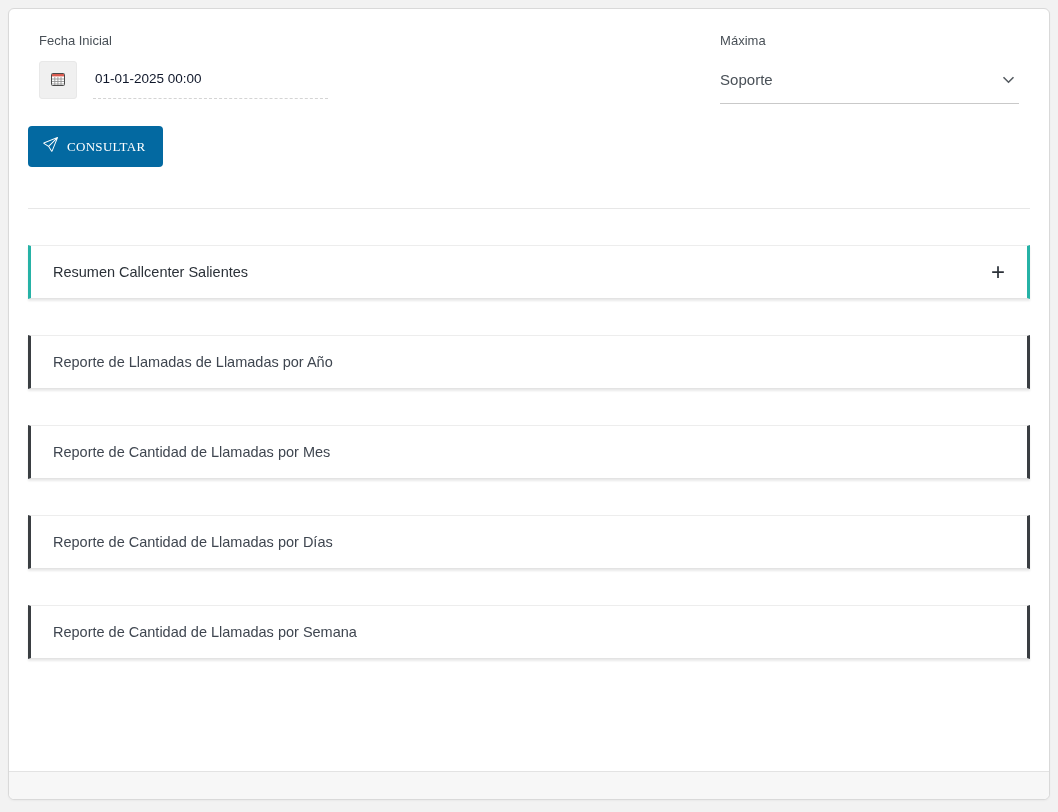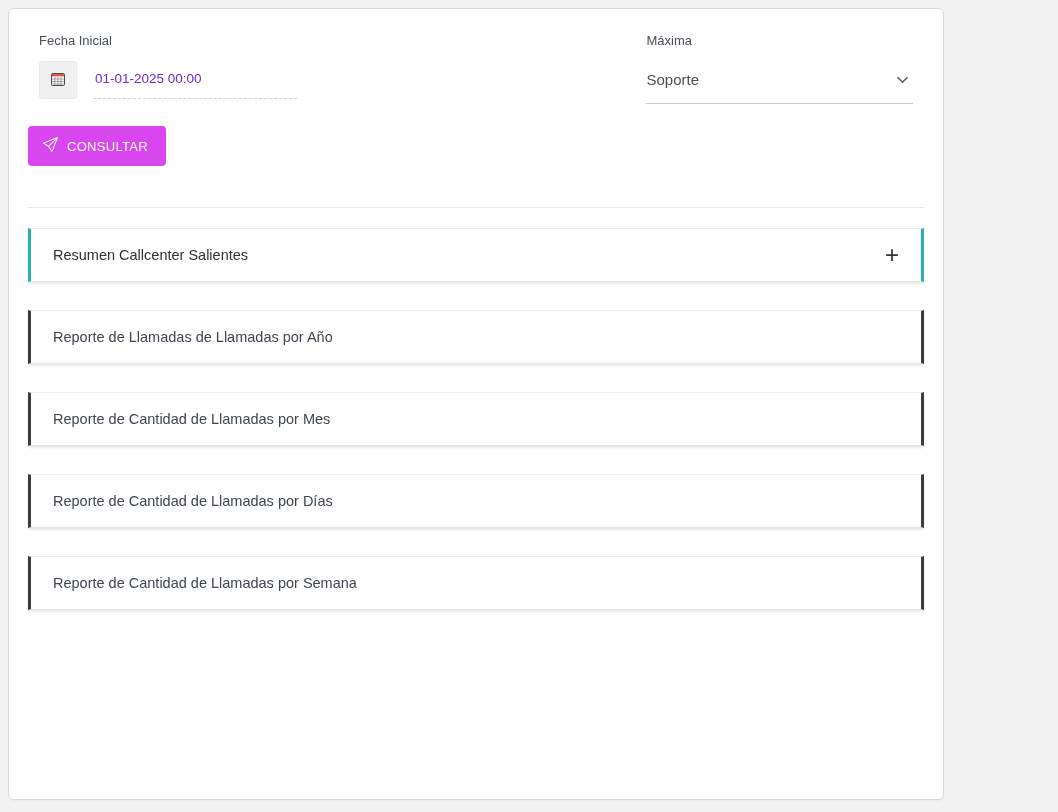--- a/index.html
+++ b/index.html
@@ -5,25 +5,26 @@
   * { box-sizing: border-box; margin: 0; padding: 0; }
   html, body {
     width: 1058px; height: 812px;
     background: #f2f2f2;
     font-family: "Liberation Sans", sans-serif;
     overflow: hidden;
   }
   .card {
     position: absolute;
     left: 8px; top: 8px;
-    width: 936px; height: 792px;
+    width: 1042px; height: 792px;
     background: #ffffff;
     border: 1px solid #d9d9d9;
     border-radius: 6px;
     display: flex;
+    flex-direction: column;
     box-shadow: 0 1px 2px rgba(0,0,0,0.04);
   }
   .card-body {
     flex: 1 1 auto;
     padding: 24px 19px 0 19px;
     overflow: hidden;
   }
   .card-footer {
     flex: 0 0 auto;
     height: 28px;
@@ -62,63 +63,63 @@
     flex: 0 0 auto;
   }
   .date-input {
     flex: 1 1 auto;
     margin-left: 16px;
     border: none;
     outline: none;
     background: transparent;
     font-family: "Liberation Sans", sans-serif;
     font-size: 13.5px;
-    color: #6d28d9;
+    color: #0f172a;
     padding: 10px 2px 12px 2px;
   }
   .date-input.dashed { border-bottom: 1px dashed #d4d4d4; }
   .date-input.solid  { border-bottom: 1px solid  #c9c9c9; }
 
   .select-box {
     display: flex;
     align-items: center;
     justify-content: space-between;
     border-bottom: 1px solid #c9c9c9;
     padding: 9px 4px 15px 0;
     cursor: pointer;
   }
   .select-value { font-size: 15px; color: #495057; }
 
   .consult-btn {
     margin-top: 22px;
     display: inline-flex;
     align-items: center;
     gap: 9px;
-    background: #d946ef;
+    background: #0369a1;
     color: #ffffff;
     border: none;
     border-radius: 4px;
     padding: 11px 18px 11px 15px;
-    font-family: Liberation Sans, sans-serif;
+    font-family: Liberation Serif, serif;
     font-size: 13px;
     letter-spacing: 0.3px;
     cursor: pointer;
   }
 
   .divider {
     margin-top: 41px;
     border-top: 1px solid #e7e7e7;
   }
 
   
   .accordion {
-    margin-top: 20px;
+    margin-top: 36px;
     display: flex;
     flex-direction: column;
-    gap: 28px;
+    gap: 36px;
   }
   .panel {
     height: 54px;
     background: #ffffff;
     border-top: 1px solid #ededed;
     border-bottom: 1px solid #e3e3e3;
     border-left: 3px solid #3a3e42;
     border-right: 3px solid #3a3e42;
     box-shadow: 0 2px 2px rgba(0,0,0,0.09);
     display: flex;

